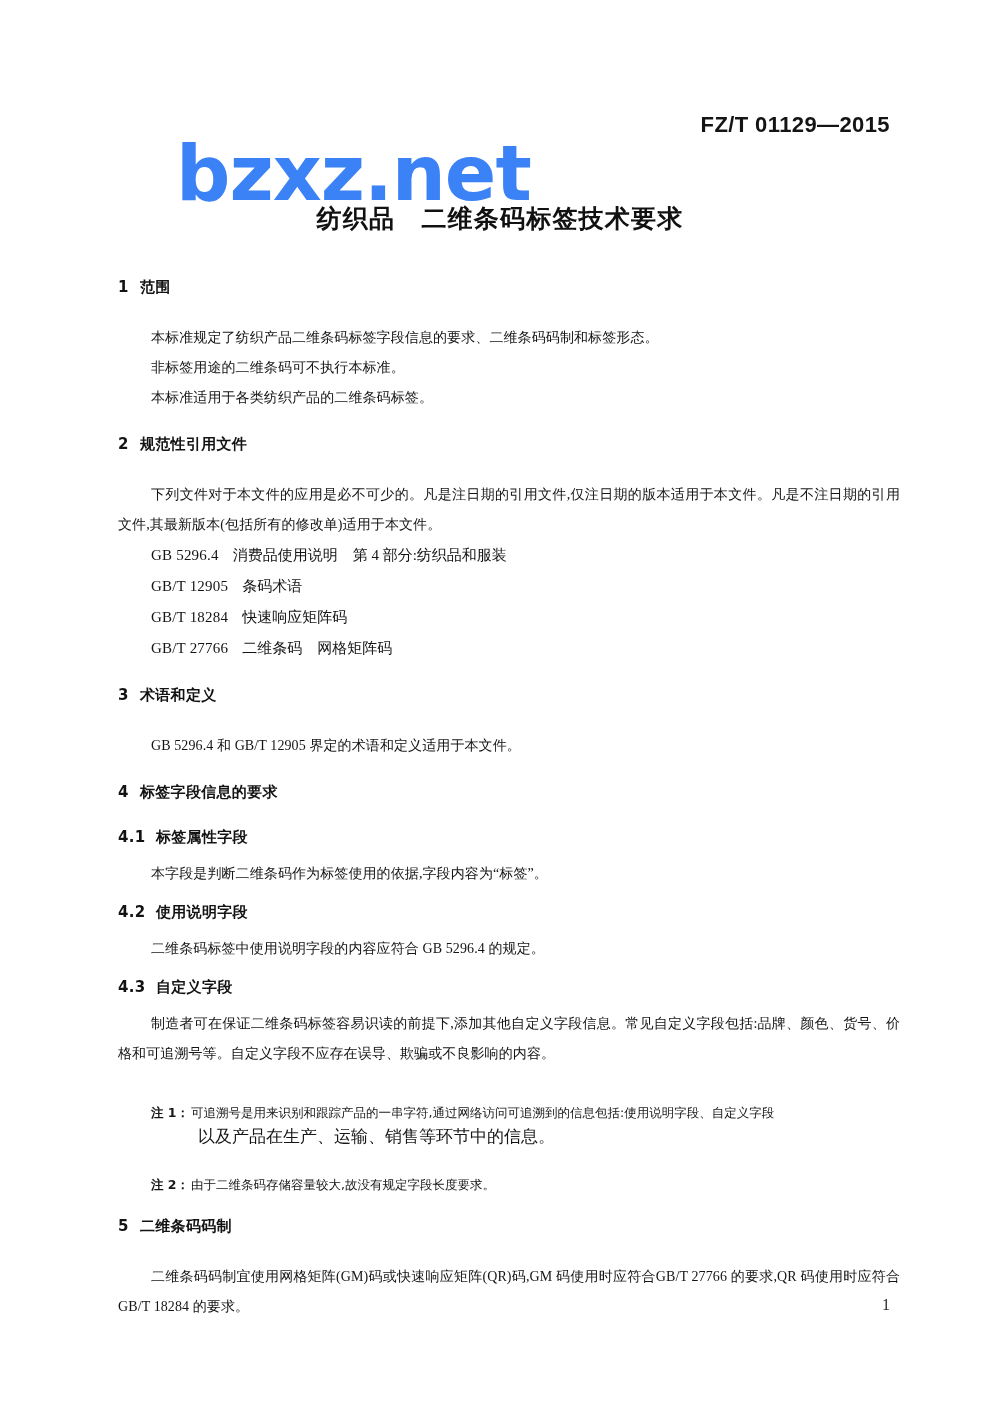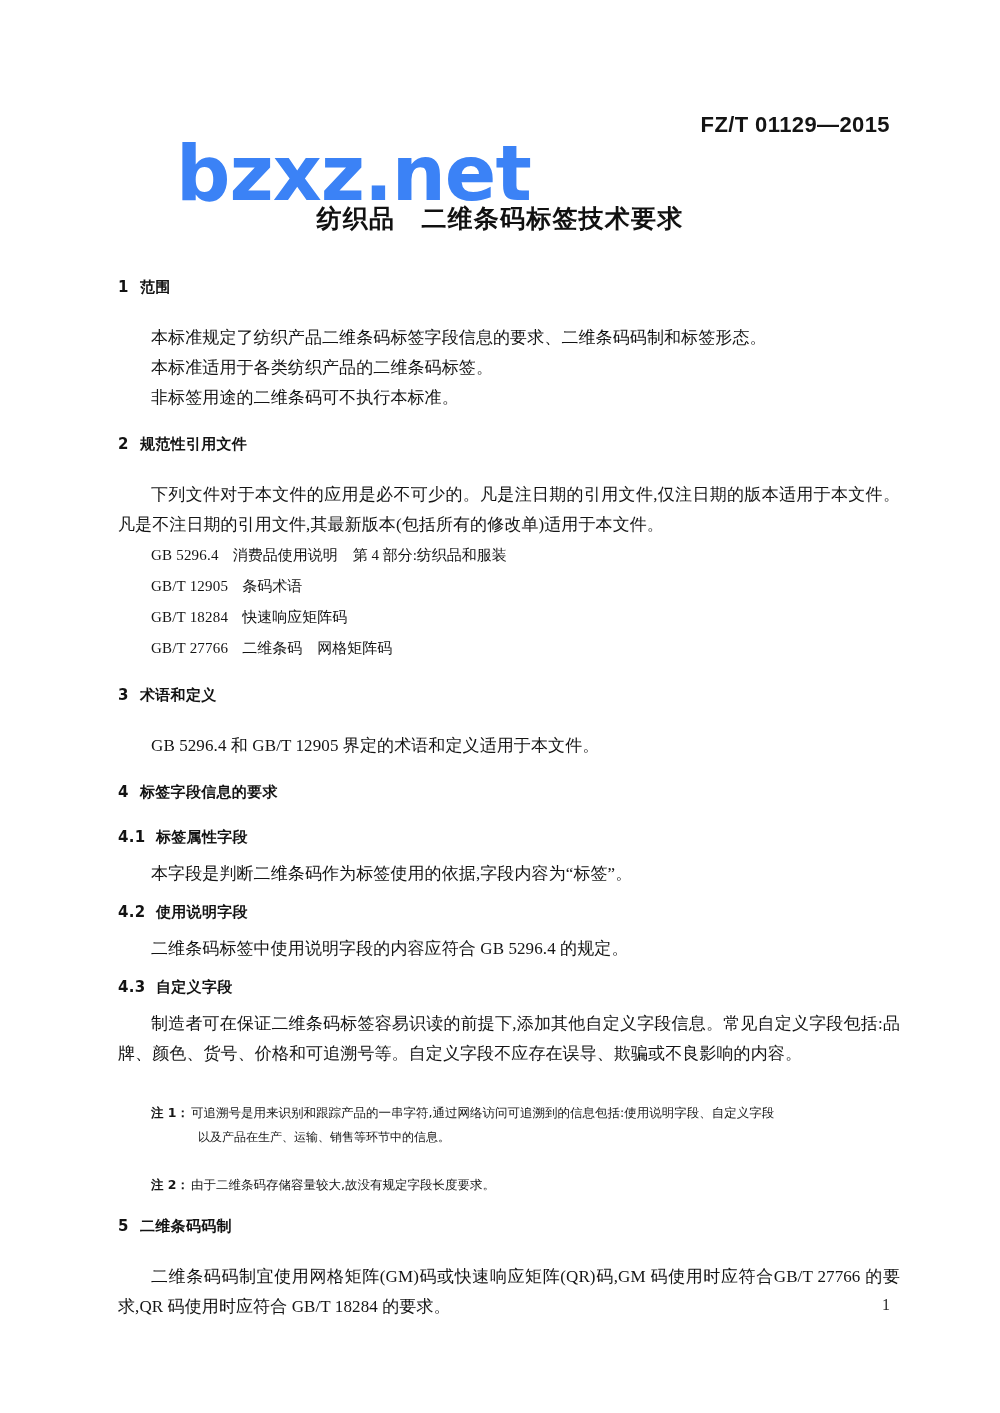--- a/index.html
+++ b/index.html
@@ -93,21 +93,21 @@
     display: inline-block;
     min-width: 22px;
   }
   .clause.sub .num {
     min-width: 38px;
   }
 
   
   .para {
     font-family: "Liberation Serif", "DejaVu Serif", serif;
-    font-size: 17px;
+    font-size: 14px;
     line-height: 30px;
     color: #141414;
     text-align: justify;
     text-justify: inter-character;
     letter-spacing: 0.1px;
   }
   .para.indent {
     text-indent: 33px;
   }
 
@@ -150,21 +150,21 @@
     padding-right: 2px;
   }
   .note-line .txt {
     flex: 1 1 auto;
     text-align: justify;
     margin-top: 24px;
   }
   .note-cont {
     padding-left: 47px;
     font-family: Liberation Sans, sans-serif;
-    font-size: 12px;
+    font-size: 17px;
     line-height: 24px;
     color: #161616;
   }
 
   
   .sp-8  { height: 8px; }
   .sp-12 { height: 12px; }
   .sp-14 { height: 14px; }
   .sp-20 { height: 20px; }
   .sp-22 { height: 22px; }
@@ -198,22 +198,22 @@
 
   <div class="doc-title">纺织品　二维条码标签技术要求</div>
 
   <div class="content">
 
     <div class="clause">
       <span class="num">1</span><span>范围</span>
     </div>
     <div class="sp-26"></div>
     <div class="para indent">本标准规定了纺织产品二维条码标签字段信息的要求、二维条码码制和标签形态。</div>
+    <div class="para indent">非标签用途的二维条码可不执行本标准。</div>
     <div class="para indent">本标准适用于各类纺织产品的二维条码标签。</div>
-    <div class="para indent">非标签用途的二维条码可不执行本标准。</div>
 
     <div class="sp-22"></div>
 
     <div class="clause">
       <span class="num">2</span><span>规范性引用文件</span>
     </div>
     <div class="sp-26"></div>
     <div class="para indent">下列文件对于本文件的应用是必不可少的。凡是注日期的引用文件,仅注日期的版本适用于本文件。凡是不注日期的引用文件,其最新版本(包括所有的修改单)适用于本文件。</div>
 
     <ul class="ref-list">

